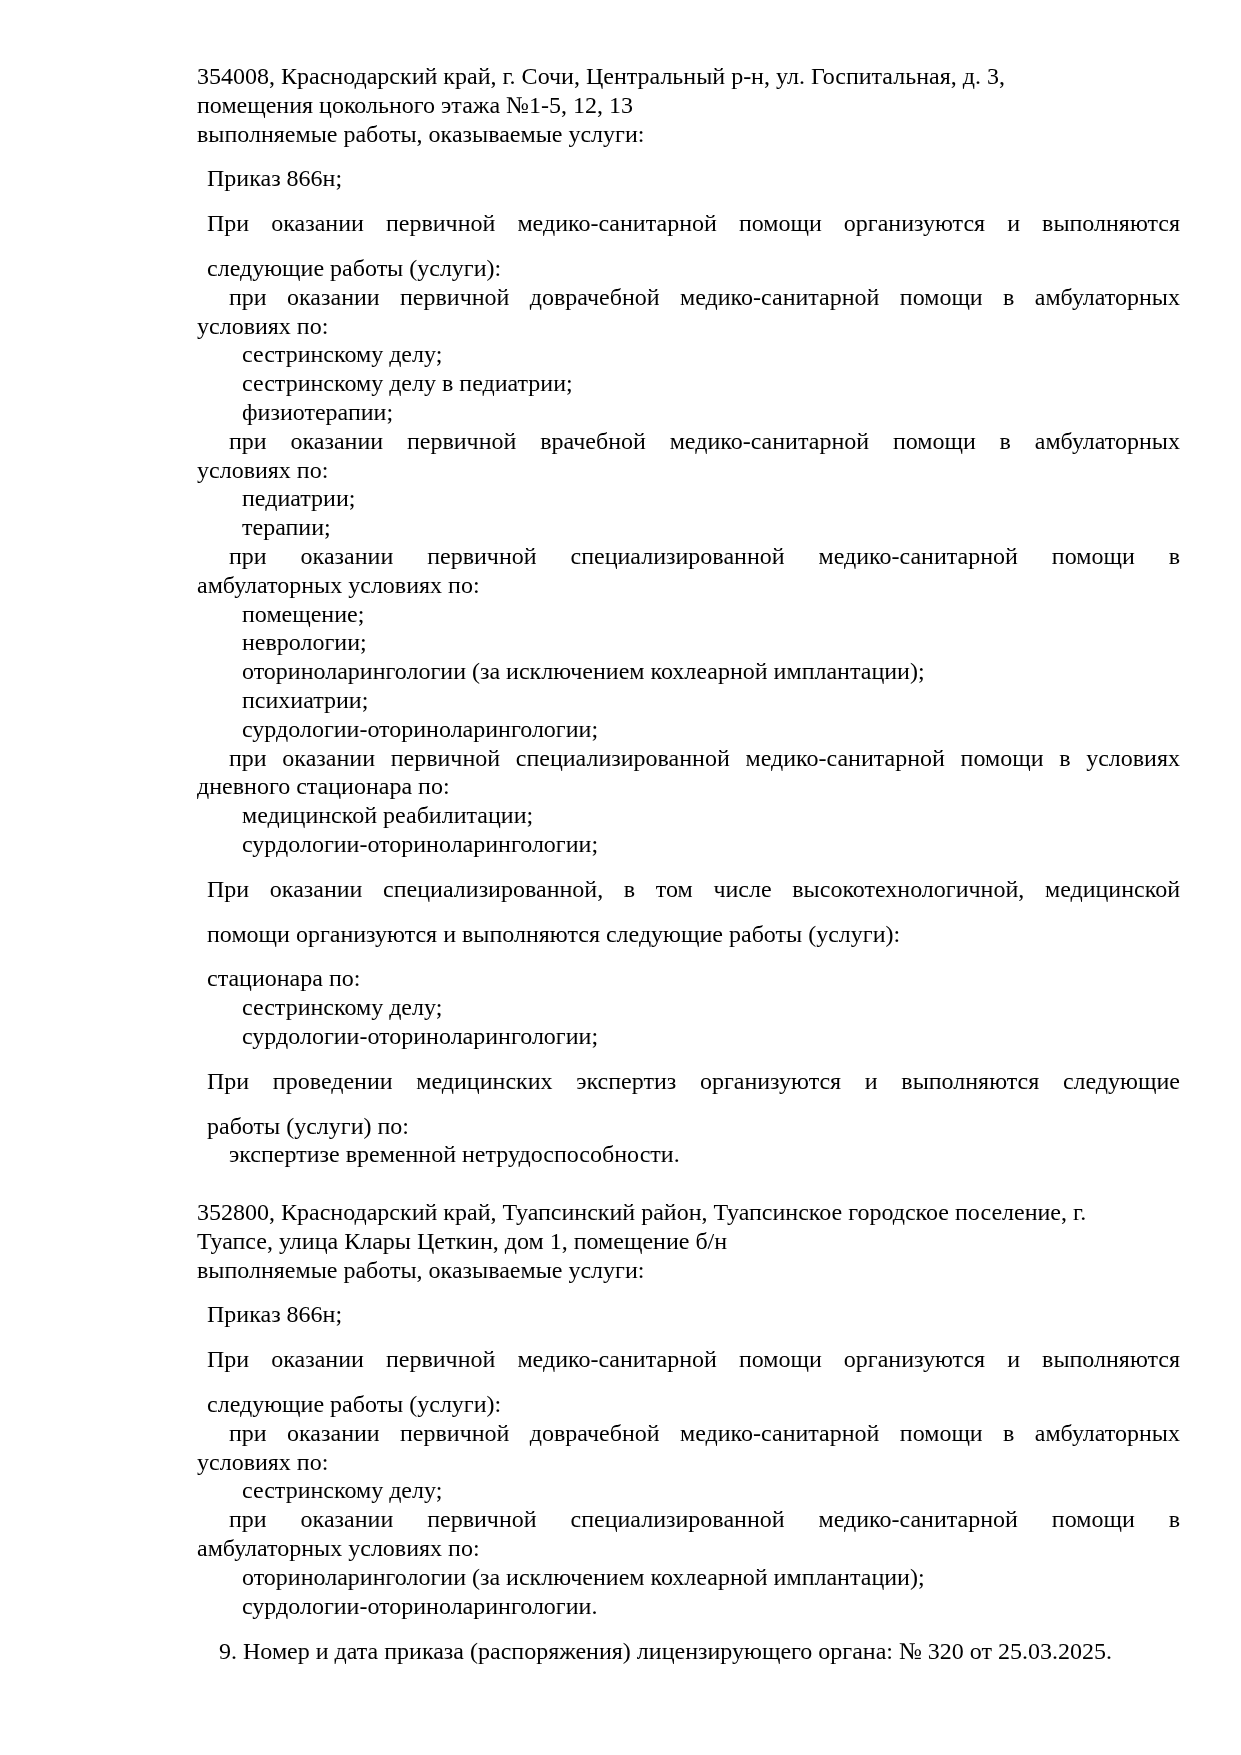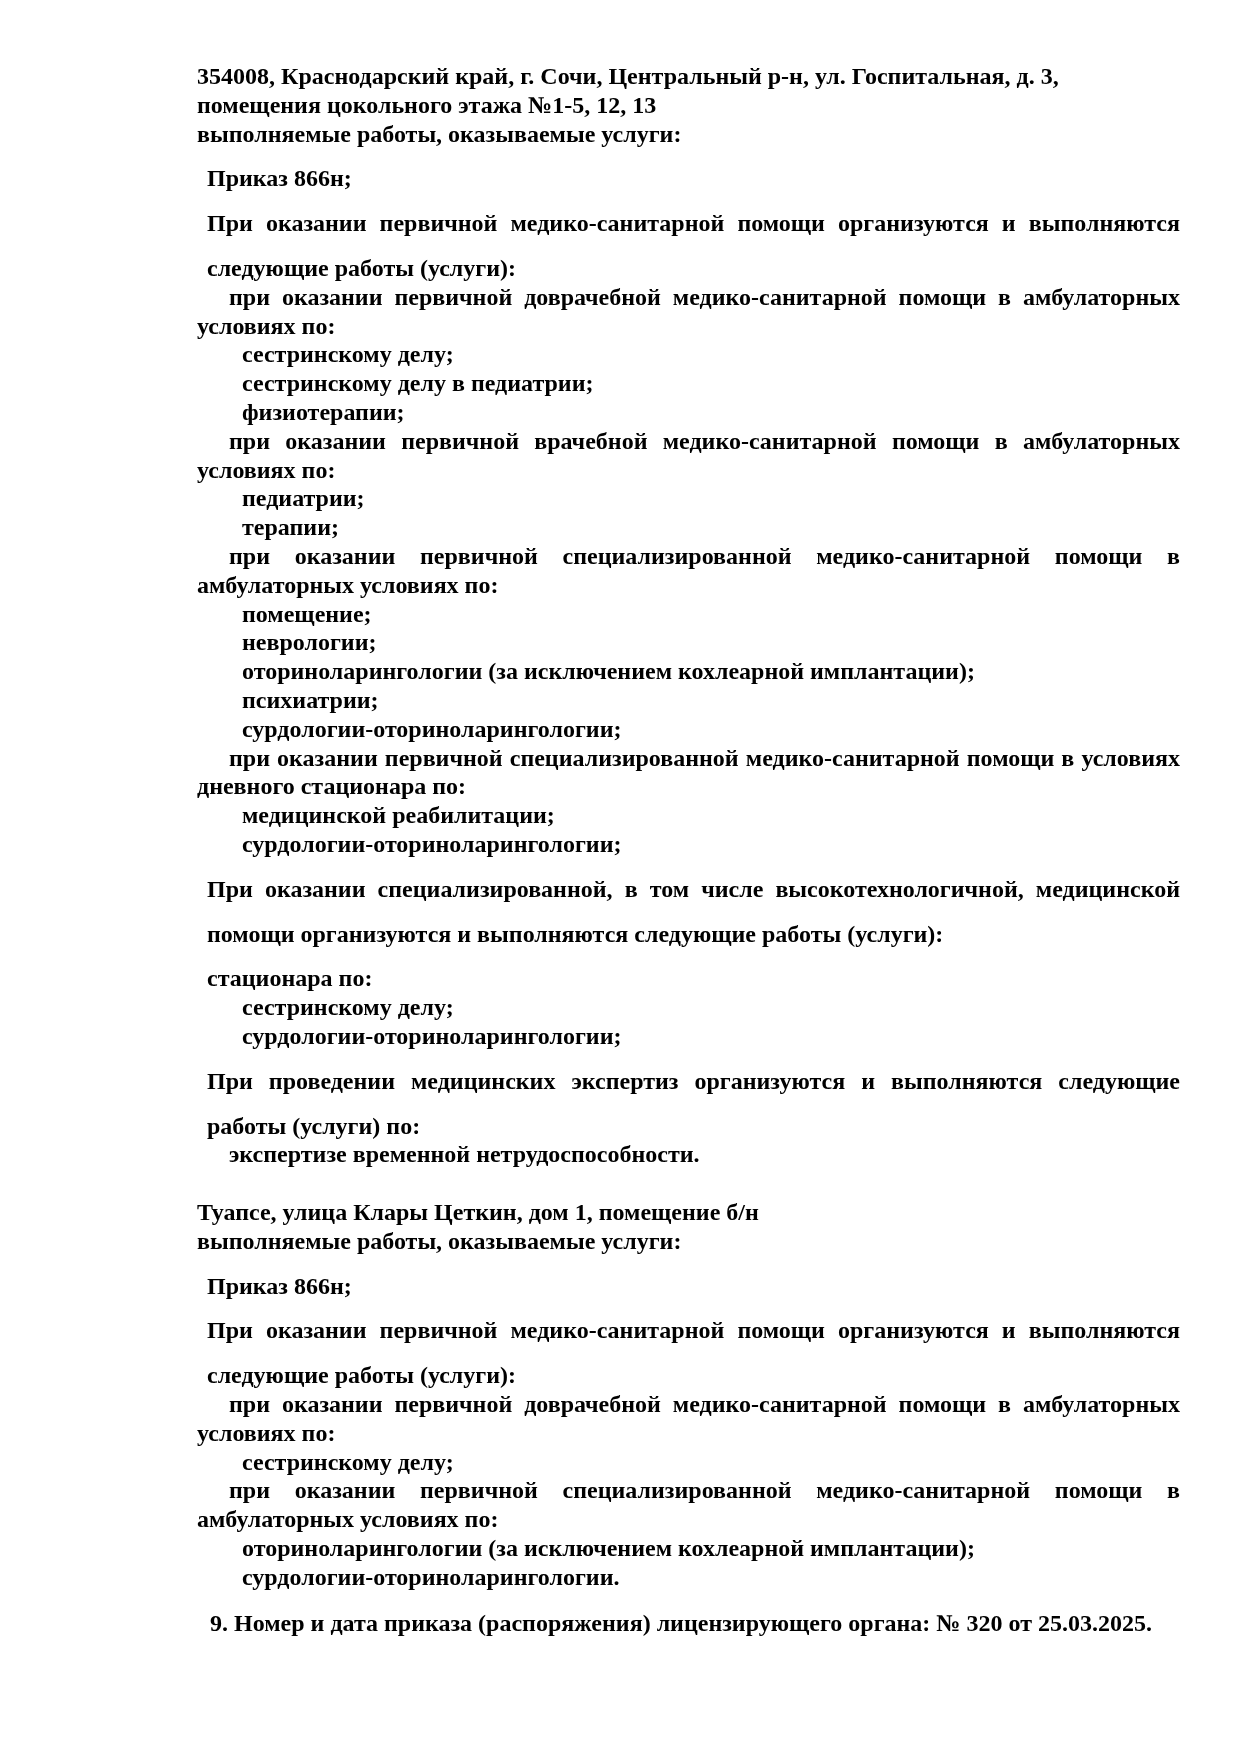--- a/index.html
+++ b/index.html
@@ -6,42 +6,41 @@
   .page {
     position: relative;
     width: 1241px;
     height: 1755px;
     background: #ffffff;
     color: #000000;
     font-family: "Liberation Serif", "DejaVu Serif", serif;
     font-size: 24px;
     line-height: 28.8px;
     overflow: hidden;
-    font-weight: bold;
   }
   .content {
     position: absolute;
     left: 197px;
     top: 62px;
     width: 983px;
   }
   .section { margin: 0; }
   .section + .section-gap-large { height: 29px; }
   .section + .section-gap-small { height: 17px; }
   .line { min-height: 28.8px; }
   .line.just {
     text-align: justify;
     text-align-last: justify;
     -moz-text-align-last: justify;
   }
   .ind-0 { margin-left: 0; }
   .ind-1 { margin-left: 10px; margin-top: 16px; }
   .ind-2 { margin-left: 32px; }
   .ind-3 { margin-left: 45px; }
-  .ind-9 { margin-left: 13px; }
+  .ind-9 { margin-left: 22px; }
 </style>
 </head>
 <body>
 
 <div class="page">
   <div class="content">
     <div class="section">
         <div class="line ind-0">354008, Краснодарский край, г. Сочи, Центральный р-н, ул. Госпитальная, д. 3,</div>
         <div class="line ind-0">помещения цокольного этажа №1-5, 12, 13</div>
         <div class="line ind-0">выполняемые работы, оказываемые услуги:</div>
@@ -72,20 +71,21 @@
         <div class="line ind-1">помощи организуются и выполняются следующие работы (услуги):</div>
         <div class="line ind-1">стационара по:</div>
         <div class="line ind-3">сестринскому делу;</div>
         <div class="line ind-3">сурдологии-оториноларингологии;</div>
         <div class="line ind-1 just">При проведении медицинских экспертиз организуются и выполняются следующие</div>
         <div class="line ind-1">работы (услуги) по:</div>
         <div class="line ind-2">экспертизе временной нетрудоспособности.</div>
       </div>
     <div class="section-gap-large"></div>
     <div class="section">
+        <div class="line ind-0">352800, Краснодарский край, Туапсинский район, Туапсинское городское поселение, г.</div>
         <div class="line ind-0">Туапсе, улица Клары Цеткин, дом 1, помещение б/н</div>
         <div class="line ind-0">выполняемые работы, оказываемые услуги:</div>
         <div class="line ind-1">Приказ 866н;</div>
         <div class="line ind-1 just">При оказании первичной медико-санитарной помощи организуются и выполняются</div>
         <div class="line ind-1">следующие работы (услуги):</div>
         <div class="line ind-2 just">при оказании первичной доврачебной медико-санитарной помощи в амбулаторных</div>
         <div class="line ind-0">условиях по:</div>
         <div class="line ind-3">сестринскому делу;</div>
         <div class="line ind-2 just">при оказании первичной специализированной медико-санитарной помощи в</div>
         <div class="line ind-0">амбулаторных условиях по:</div>

